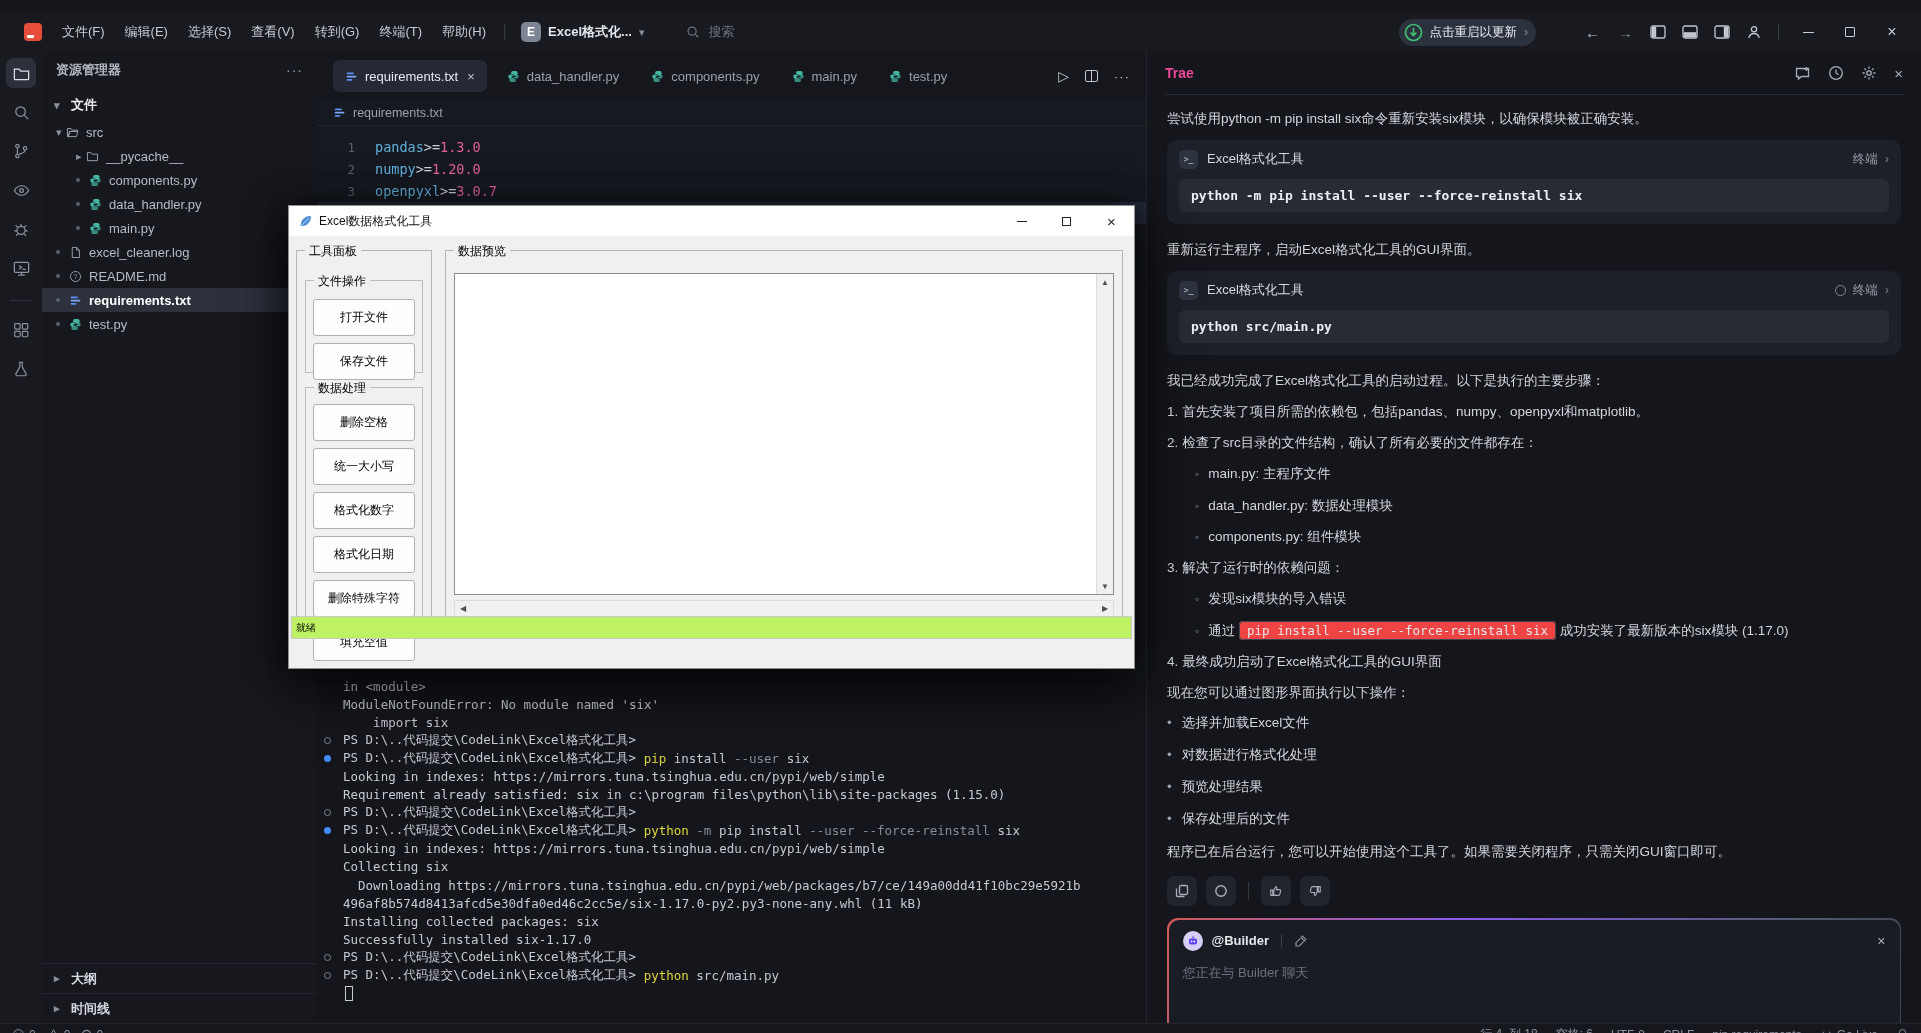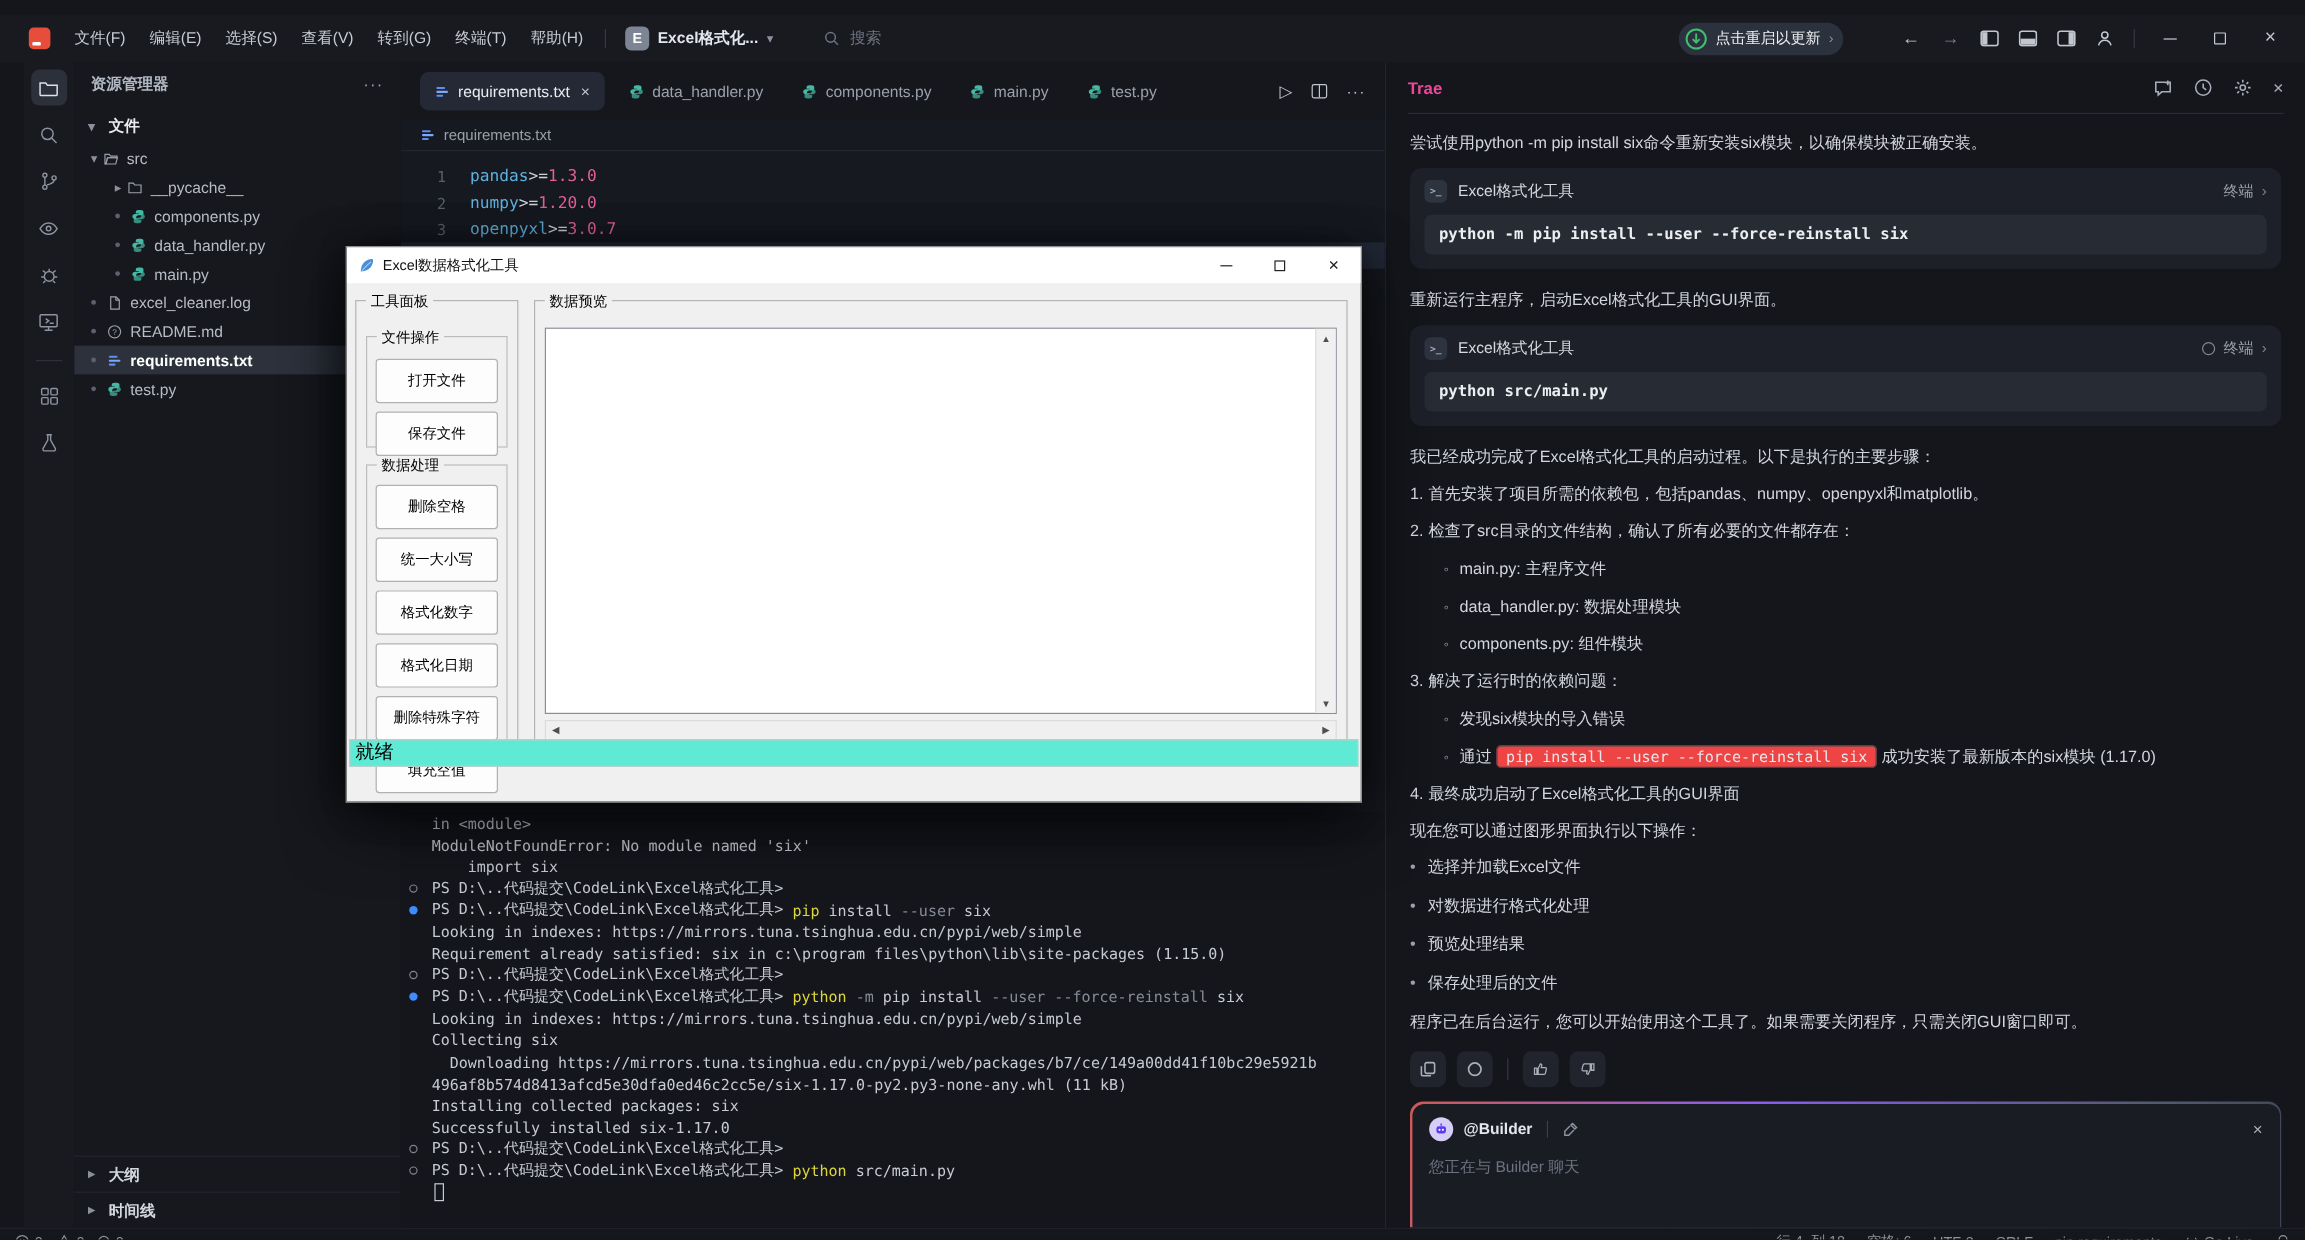--- a/index.html
+++ b/index.html
@@ -24,21 +24,21 @@
   .update-chev { color:#8a909c; font-size:12px; }
   .nav-ico { color:#c2c6ce; font-size:15px; padding:0 9px; }
   .nav-ico.dim { color:#7d8390; }
   .layout-ico { margin:0 8px; }
   .win-ctl { width:42px; height:40px; display:flex; align-items:center; justify-content:center; color:#c6cad2; }
   .wc-min { width:11px; height:1px; background:#c6cad2; }
   .wc-restore { width:10px; height:10px; border:1px solid #c6cad2; border-radius:1px; }
   .wc-x { font-size:16px; line-height:1; }
 
   
-  .app { display:flex; height:971px;margin-left:20px; }
+  .app { display:flex; height:971px; }
 
   .activitybar { width:42px; background:#181a20; display:flex; flex-direction:column; align-items:center; padding-top:6px; }
   .act-btn { width:30px; height:30px; display:flex; align-items:center; justify-content:center; border-radius:7px; margin-bottom:9px; color:#8d93a0; }
   .act-btn.active { background:#2b303b; color:#dde1e8; }
   .act-divider { width:22px; height:1px; background:#2c313b; margin:8px 0 14px; }
 
   .sidebar { width:275px; background:#16181e; display:flex; flex-direction:column; position:relative; }
   .sb-header { height:36px; display:flex; align-items:center; padding:0 14px; }
   .sb-title { font-size:13px; font-weight:bold; color:#b3b9c3; flex:1; }
   .sb-more { color:#9aa0ab; font-size:14px; letter-spacing:1px; }
@@ -141,21 +141,21 @@
   .gb-file .tkbtn:first-of-type { margin-top:18px; }
   .gb-data .tkbtn:first-of-type { margin-top:16px; }
   .gb-preview { left:156px; top:14px; right:11px; height:382px; }
   .preview-area { position:absolute; left:8px; top:22px; right:8px; bottom:36px; background:#fff; border:1px solid #888e96; }
   .vsb { position:absolute; right:0; top:0; bottom:0; width:17px; background:#f0f0f0; border-left:1px solid #dcdcdc; }
   .vsb .arr { position:absolute; left:0; width:16px; height:16px; font-size:8px; color:#4f4f4f; display:flex; align-items:center; justify-content:center; }
   .vsb .up { top:0; } .vsb .dn { bottom:0; }
   .hsb { position:absolute; left:8px; right:8px; bottom:14px; height:17px; background:#f0f0f0; border:1px solid #dcdcdc; }
   .hsb .arr { position:absolute; top:0; width:16px; height:15px; font-size:8px; color:#4f4f4f; display:flex; align-items:center; justify-content:center; }
   .hsb .lf { left:0; } .hsb .rt { right:0; }
-  .dlg-status { position:absolute; left:2px; right:2px; bottom:2px; height:23px; background:#5eead4; border:1px solid #c9c9c9; font-size:16px; color:#000; line-height:21px; padding-left:4px; }
+  .dlg-status { position:absolute; left:2px; right:2px; bottom:2px; height:23px; background:#bef264; border:1px solid #c9c9c9; font-size:10px; color:#000; line-height:21px; padding-left:4px; }
 
   
   .statusbar { height:22px; background:#15171c; border-top:1px solid #22252c; display:flex; align-items:center; padding:0 12px; font-size:12px; color:#8d93a0; }
   .st-left { display:flex; align-items:center; gap:11px; }
   .st-item { display:flex; align-items:center; gap:4px; }
   .st-right { margin-left:auto; display:flex; align-items:center; gap:18px; }
 </style>
 </head>
 <body>
 

